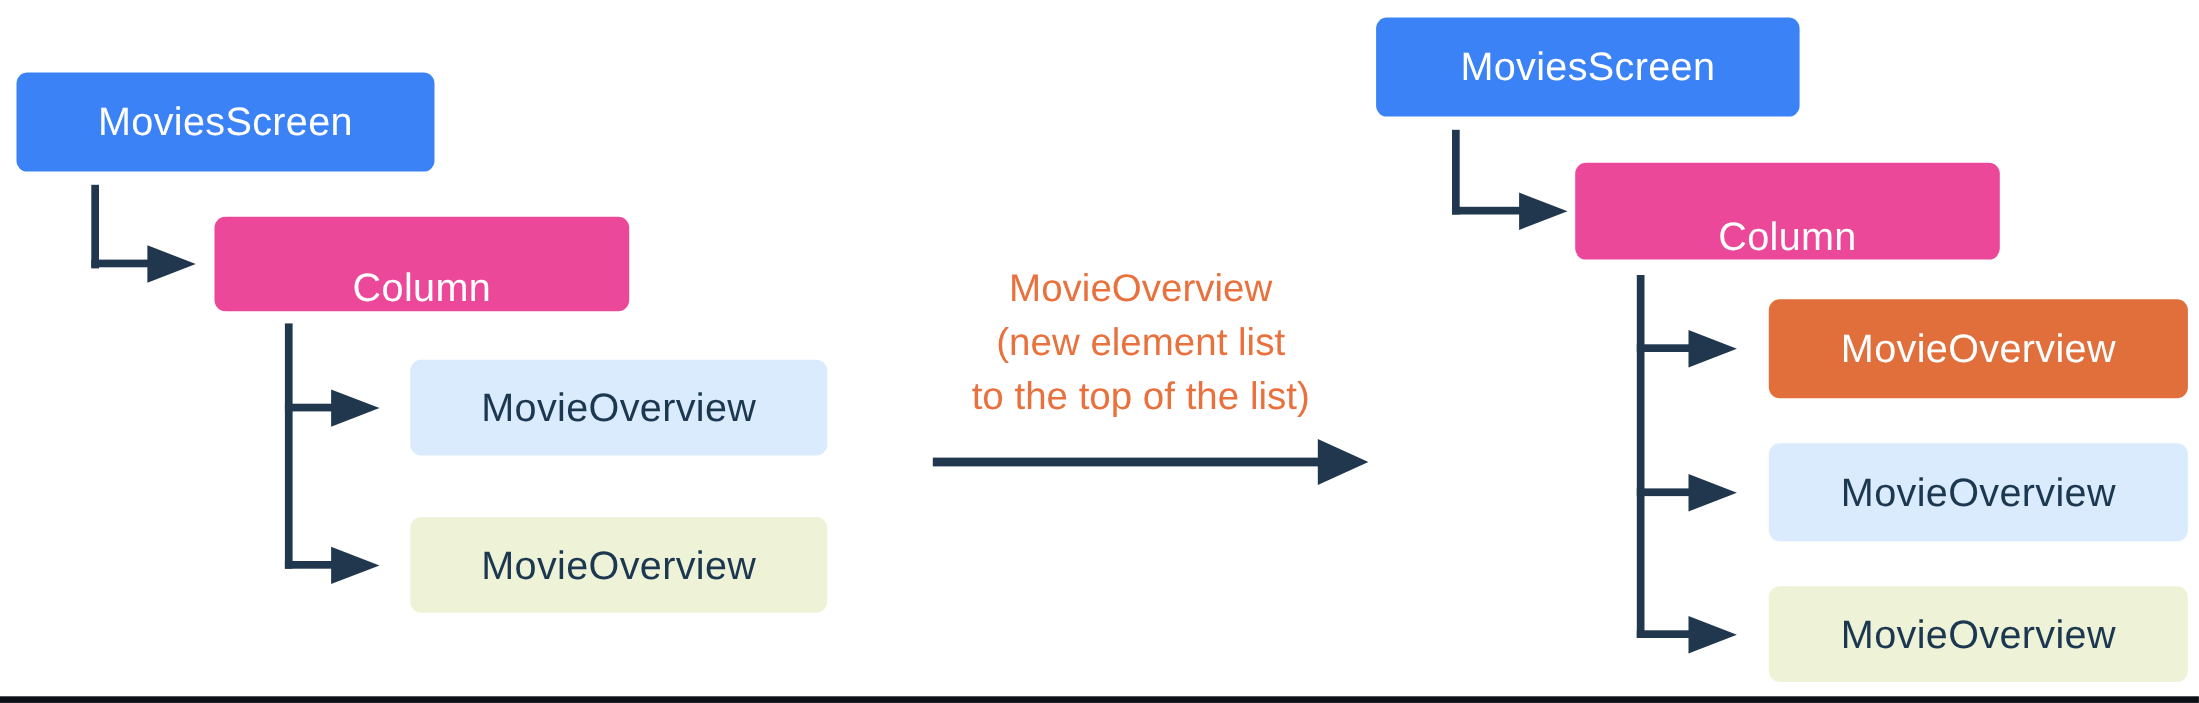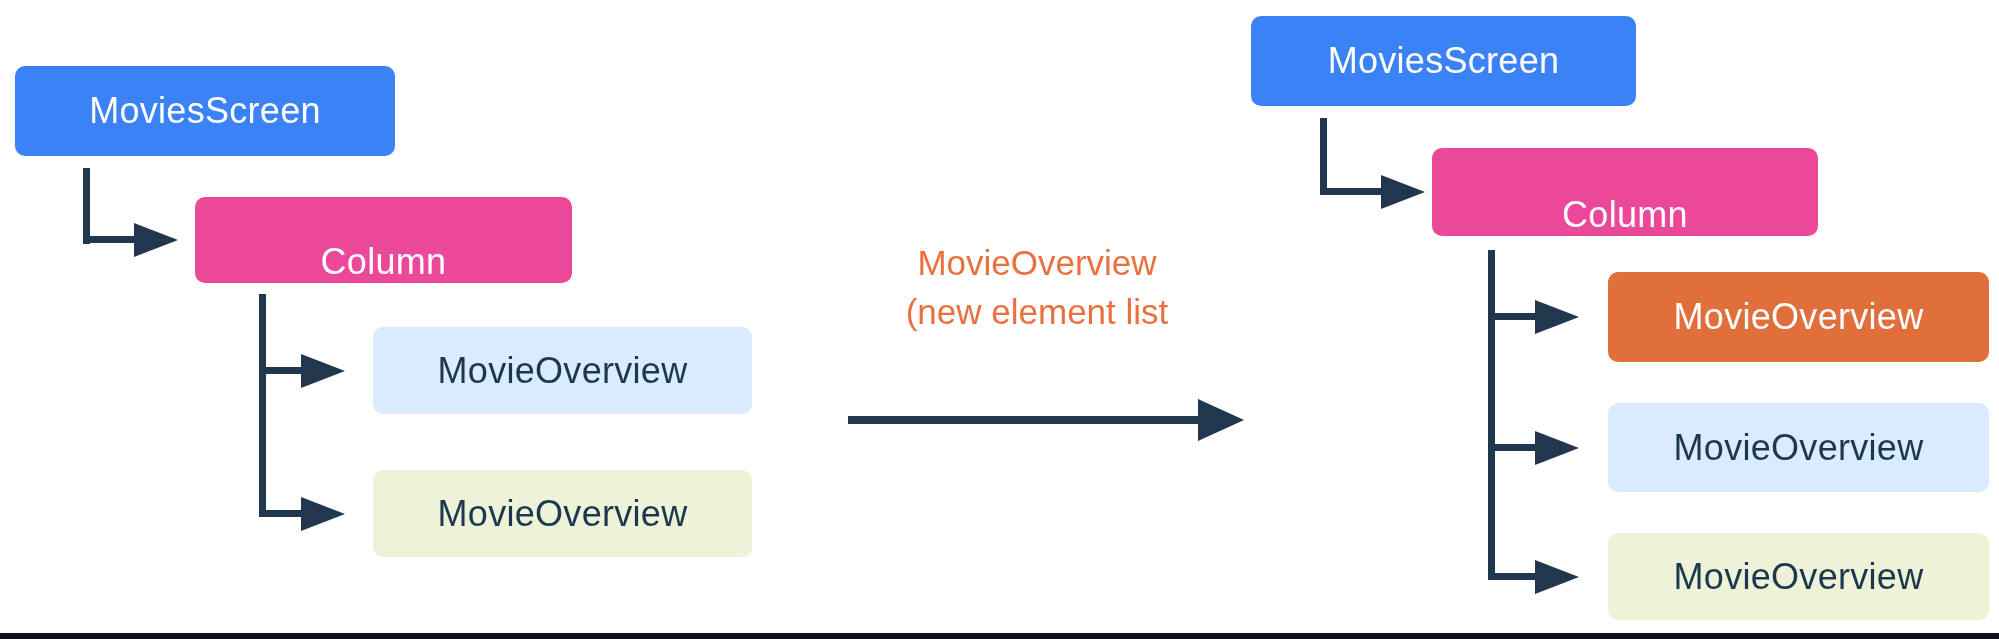--- a/index.html
+++ b/index.html
@@ -78,20 +78,21 @@
   <div class="box lightblue" style="left:373px; top:327px; width:379px; height:87px;">
     <span>MovieOverview</span>
   </div>
   <div class="box lightyellow" style="left:373px; top:470px; width:379px; height:87px;">
     <span>MovieOverview</span>
   </div>
 
   <div class="transition-label">
     <div>MovieOverview</div>
     <div>(new element list</div>
+    <div>to the top of the list)</div>
   </div>
   <div class="line" style="left:848px; top:416px; width:352px; height:8px;"></div>
   <div class="tri-right" style="left:1198px; top:399px; border-top-width:21px; border-bottom-width:21px; border-left-width:46px;"></div>
 
   <div class="box green" style="left:1251px; top:16px; width:385px; height:90px;">
     <span>MoviesScreen</span>
   </div>
 
   <div class="line" style="left:1320px; top:118px; width:7px; height:77px;"></div>
   <div class="line" style="left:1320px; top:188px; width:62px; height:7px;"></div>

